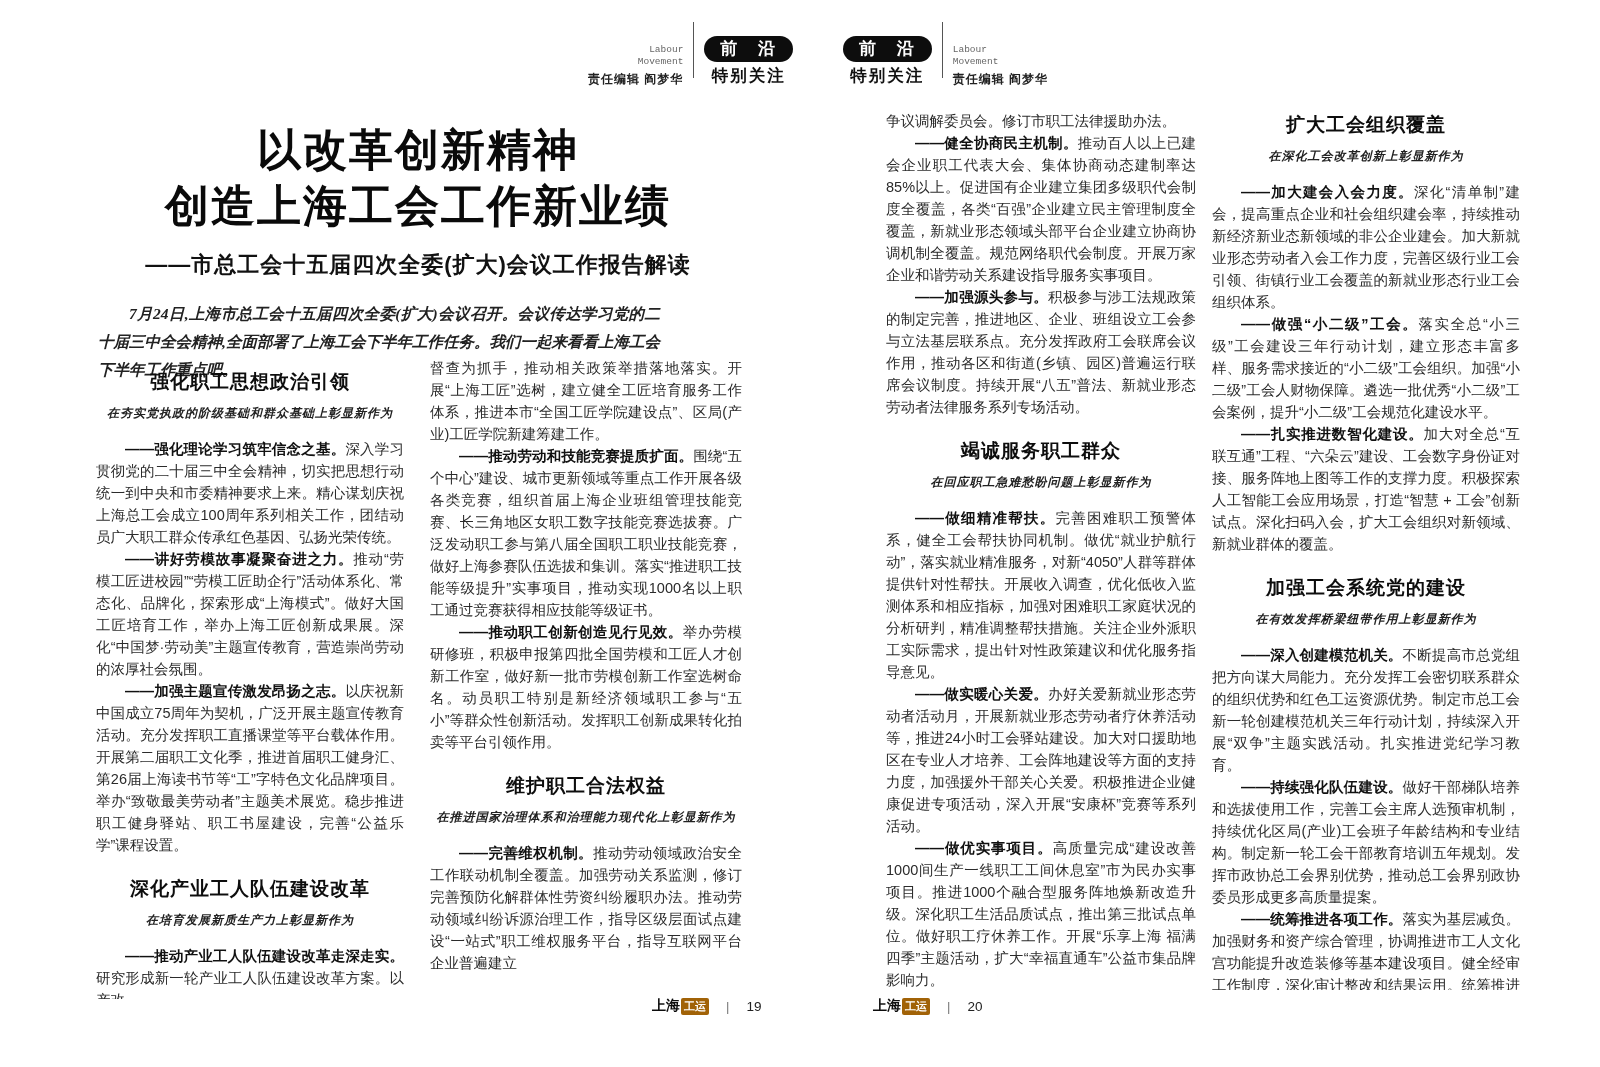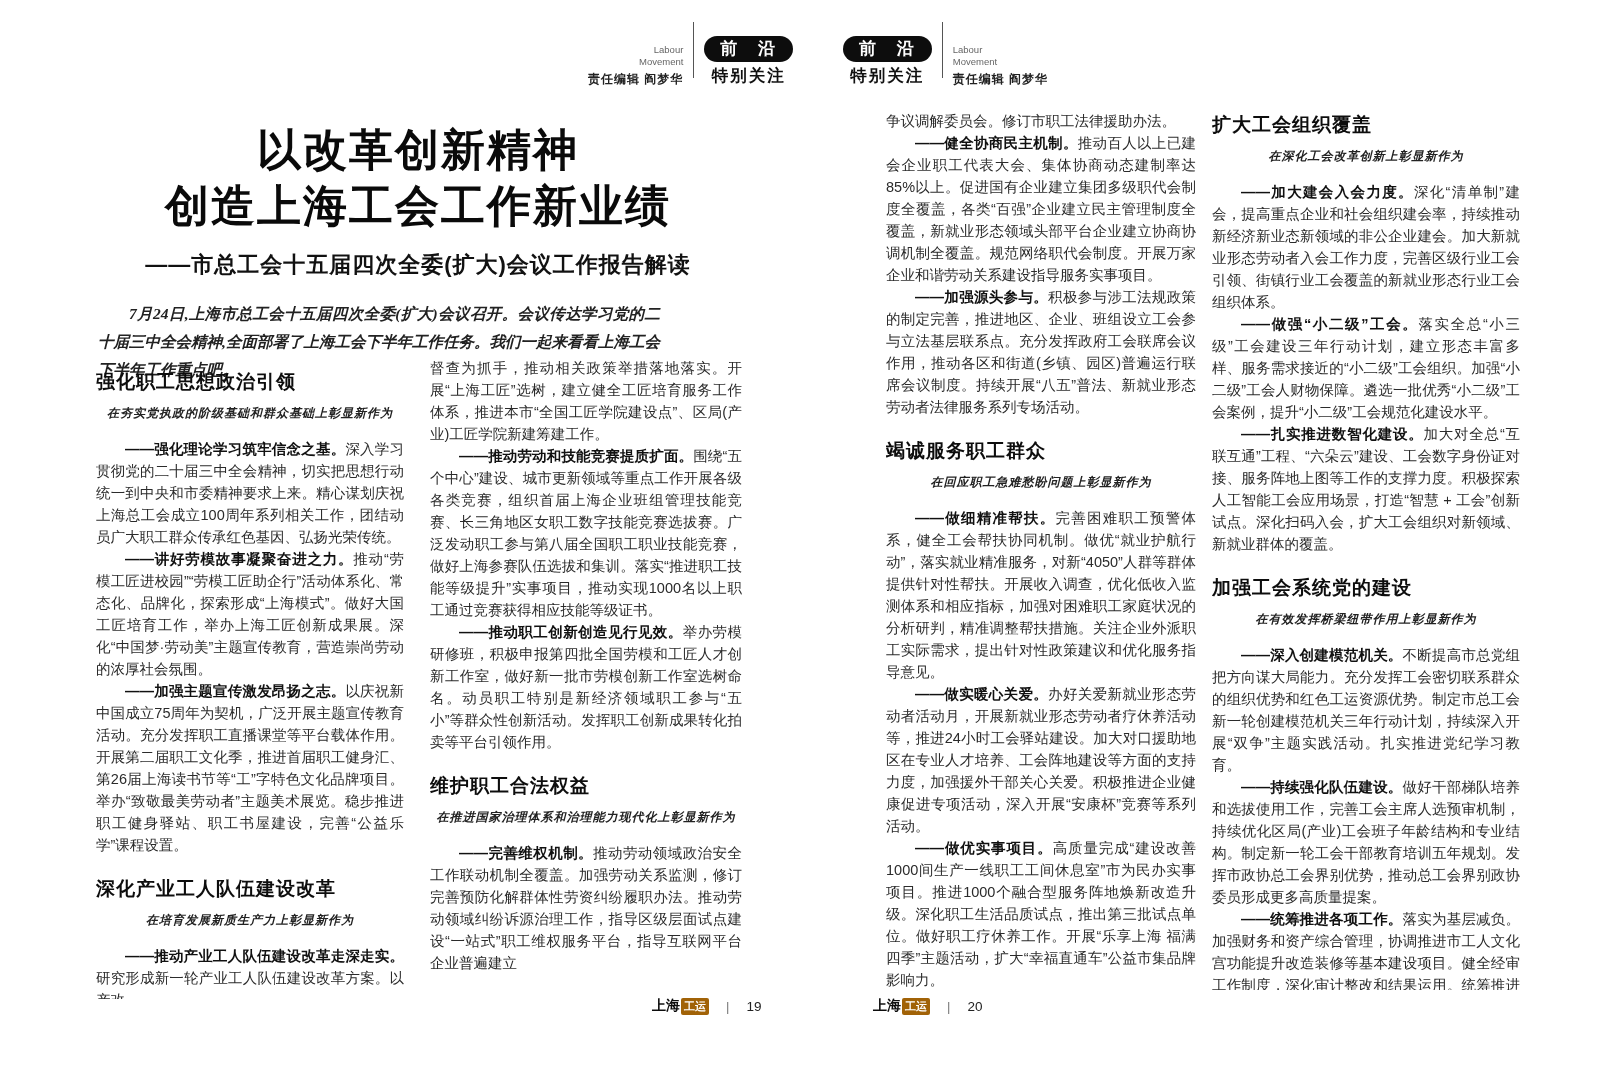--- a/index.html
+++ b/index.html
@@ -5,40 +5,40 @@
   html,body{margin:0;padding:0;background:#e8e8e8;}
   .spread{position:relative;width:1600px;height:1067px;background:#ffffff;overflow:hidden;
           font-family:"Liberation Sans","DejaVu Sans",sans-serif;color:#2b2b2b;}
   
   .hdr{position:absolute;top:36px;display:flex;align-items:flex-end;gap:10px;}
   .hdr-left{left:588px;}
   .hdr-right{left:843px;}
   .hdr-meta{display:flex;flex-direction:column;justify-content:flex-end;line-height:1.25;}
   .hdr-meta.right{align-items:flex-end;text-align:right;}
   .hdr-meta.left{align-items:flex-start;text-align:left;}
-  .hdr-en{font-size:9.5px;color:#666;line-height:1.3;}
+  .hdr-en{font-size:9.5px;color:#666;line-height:1.3;font-family:Liberation Mono, monospace;}
   .hdr-editor{font-size:12px;font-weight:bold;color:#222;margin-top:4px;letter-spacing:1px;}
   .hdr-rule{width:1px;height:56px;background:#555;align-self:flex-start;margin-top:-14px;}
   .hdr-badge-col{display:flex;flex-direction:column;align-items:center;}
   .badge{background:#0d0d0d;color:#fff;font-weight:bold;font-size:17px;letter-spacing:8px;
          padding:3px 10px 3px 16px;border-radius:14px;line-height:1.2;}
   .badge-sub{font-size:16.5px;font-weight:bold;color:#111;margin-top:3px;letter-spacing:2px;}
   
   .title-block{position:absolute;left:90px;top:106px;width:656px;text-align:center;}
   .main-title{font-size:44px;line-height:56px;font-weight:800;color:#0a0a0a;letter-spacing:2px;margin:16px;}
   .sub-title{font-size:22px;font-weight:600;color:#111;margin-top:13px;letter-spacing:1px;}
   .intro{font-family:"Liberation Serif","DejaVu Serif",serif;font-style:italic;font-weight:600;
          font-size:15.5px;line-height:28px;color:#222;text-align:justify;text-indent:2em;
          width:562px;margin:20px 0 0 8px;}
   
   .col{position:absolute;overflow:hidden;text-align:justify;}
   .col p.para{font-size:14.5px;line-height:22px;margin:0;text-indent:2em;color:#2b2b2b;}
   .col p.para.no-indent{text-indent:0;}
   .col p.para strong{color:#111;}
-  .sec-h{font-size:19px;font-weight:bold;color:#0d0d0d;text-align:left;
+  .sec-h{font-size:19px;font-weight:bold;color:#0d0d0d;text-align:center;
          margin:20px 0 10px 0;letter-spacing:1px;}
   .sec-h.first{margin-top:2px;}
   .sec-k{font-family:"Liberation Serif","DejaVu Serif",serif;font-style:italic;font-weight:600;
          font-size:12px;color:#222;text-align:center;margin:0 0 16px 0;letter-spacing:1px;}
   #col1{left:96px;top:367px;width:308px;height:632px;}
   #col2{left:430px;top:357px;width:312px;height:632px;}
   #col3{left:886px;top:110px;width:310px;height:880px;}
   #col4{left:1212px;top:110px;width:308px;height:880px;}
   
   .footer{position:absolute;top:997px;display:flex;align-items:center;gap:16px;font-size:13px;color:#111;}

